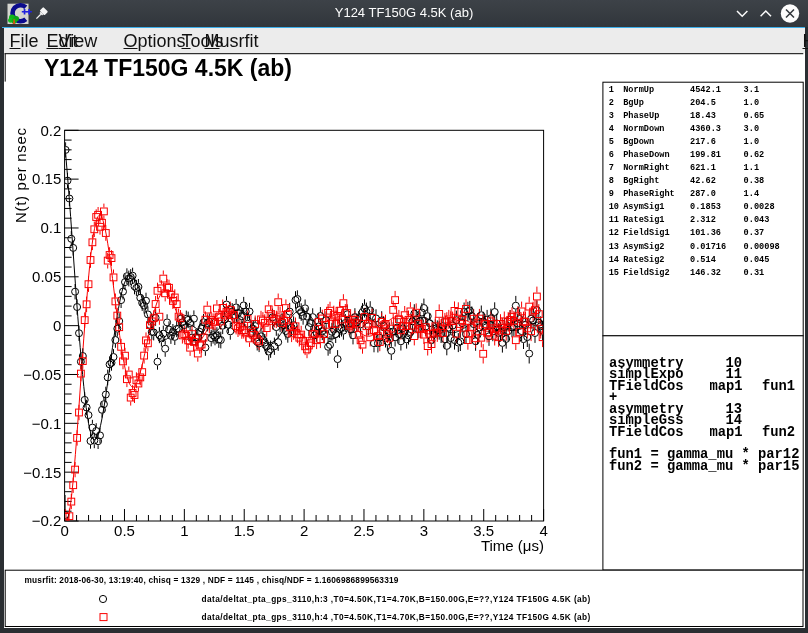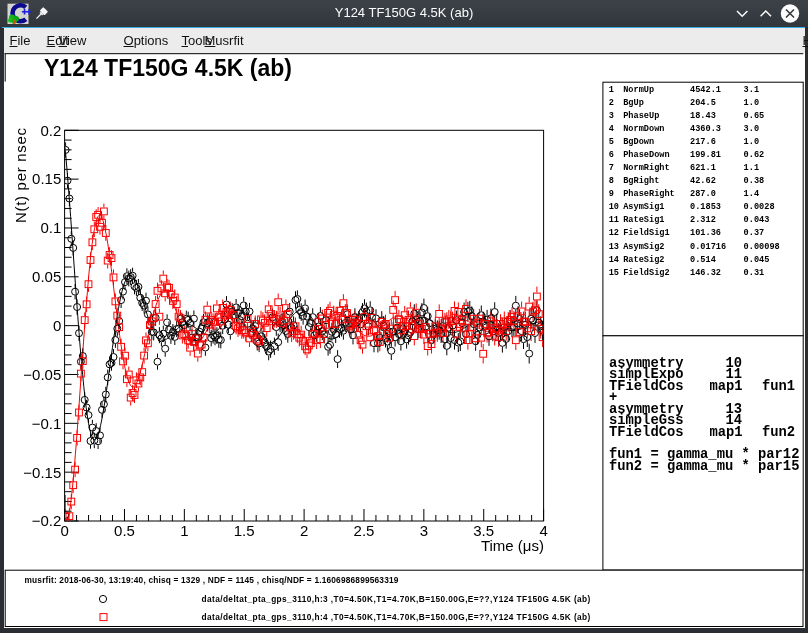--- a/index.html
+++ b/index.html
@@ -1,19 +1,19 @@
 <!DOCTYPE html>
 <html><head><meta charset="utf-8"><title>Y124 TF150G 4.5K (ab)</title><style>
 html,body{margin:0;padding:0}
 body{width:808px;height:633px;position:relative;overflow:hidden;background:#2a2e32;font-family:"Liberation Sans",sans-serif}
 #titlebar{position:absolute;left:0;top:0;width:808px;height:26.5px;background:linear-gradient(#3d4248,#31363b);}
 #titlebar .title{position:absolute;left:0;right:0;top:0;height:26.5px;line-height:26.5px;text-align:center;color:#fcfcfc;font-size:13px}
 #blueline{position:absolute;left:2px;top:26.5px;width:803px;height:1.7px;background:#3daee9}
 #menubar{position:absolute;left:3.5px;top:28.2px;width:801px;height:25px;background:#ececec}
-#menubar span.mi{position:absolute;top:0;height:25px;line-height:26px;font-size:13px;color:#111}
+#menubar span.mi{position:absolute;top:0;height:25px;line-height:26px;font-size:18px;color:#111}
 #white{position:absolute;left:3.5px;top:53.2px;width:801px;height:574.8px;background:#fff}
 </style></head>
 <body>
 <div id="titlebar">
  <svg width="808" height="27" style="position:absolute;left:0;top:0">
   <rect x="7.5" y="3.7" width="21" height="20.3" fill="#d5d5d0"></rect>
   <path d="M25.8 7.2 A8 8 0 1 0 25.8 19.2" stroke="#0b0b8e" stroke-width="4.6" fill="none"></path>
   <path d="M21.8 10.9h1.9V9h1.7v1.9h1.9v1.7h-1.9v1.9h-1.7v-1.9h-1.9z" fill="#2222dd"></path>
   <path d="M26.4 10.9h1.9V9h1.7v1.9h1.9v1.7h-1.9v1.9h-1.7v-1.9h-1.9z" fill="#2222dd"></path>
   <circle cx="12.1" cy="17.6" r="3.1" fill="#11b41c"></circle>

